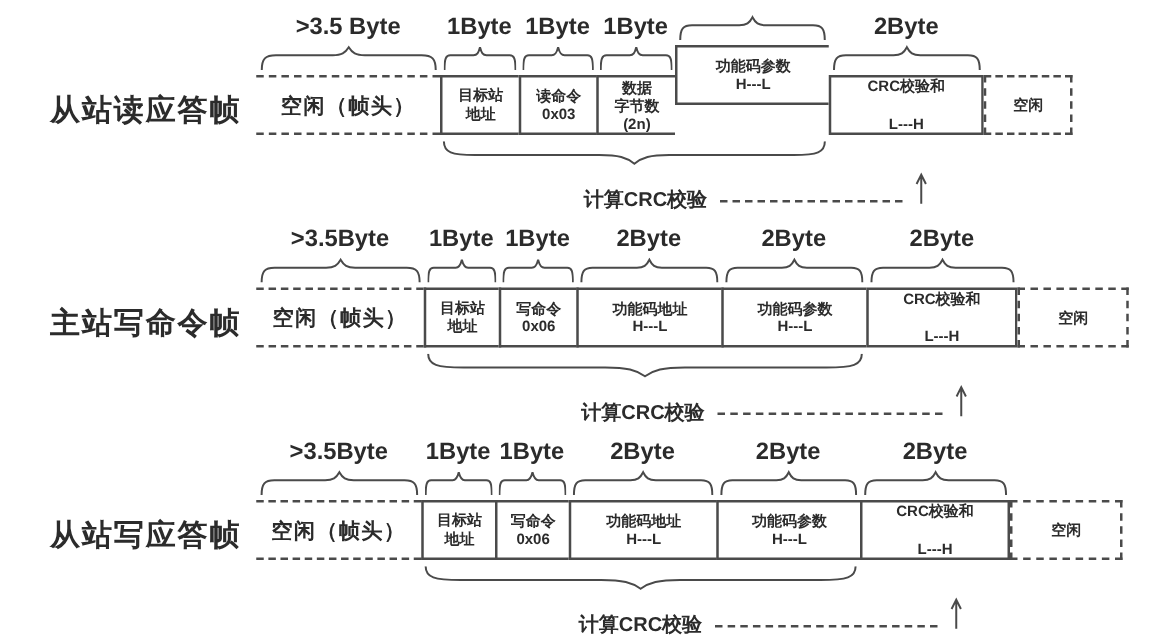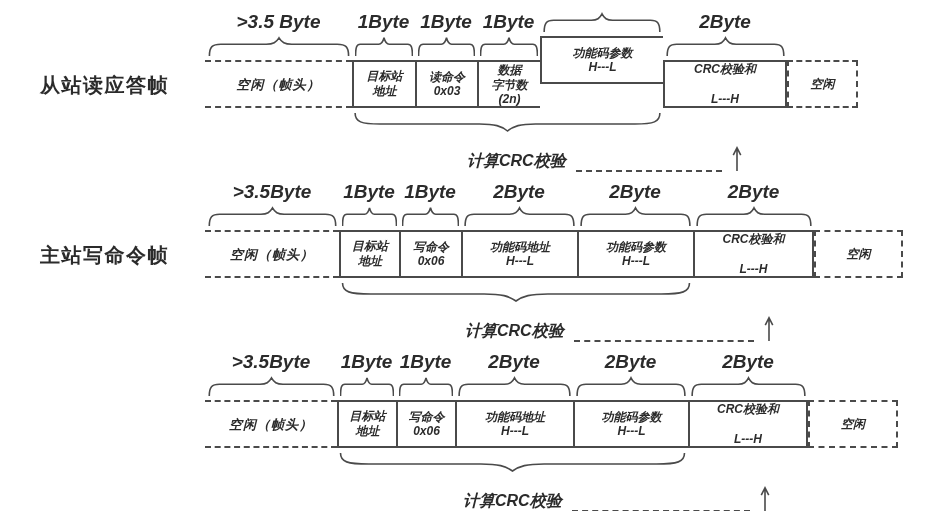--- a/index.html
+++ b/index.html
@@ -10,23 +10,23 @@
   *{box-sizing:border-box;}
   html,body{margin:0;padding:0;}
   body{
     width:939px;height:511px;background:var(--bg);
     font-family:"Liberation Sans","DejaVu Sans",sans-serif;
     color:var(--text);overflow:hidden;position:relative;
   }
   .frame{position:relative;height:170px;}
   .frame-title{
     position:absolute;left:40px;top:72px;
-    font-size:20px;font-weight:bold;letter-spacing:1.5px;white-space:nowrap;
-  }
-  .diagram{position:absolute;left:205px;top:12px;font-style:italic;}
+    font-size:24px;font-weight:bold;letter-spacing:1.5px;white-space:nowrap;
+  }
+  .diagram{position:absolute;left:205px;top:12px;}
   .cols{display:flex;align-items:flex-start;}
   .col{display:flex;flex-direction:column;}
   .size-label{
     height:24px;line-height:20px;text-align:center;
     font-size:19px;font-weight:bold;white-space:pre;
   }
   .brace{display:block;height:20px;width:calc(100% - 5px);margin:0 auto 4px auto;}
   .brace path,.underbrace path,.arrow path{
     fill:none;stroke:var(--line);stroke-width:1.6;vector-effect:non-scaling-stroke;
   }
@@ -38,25 +38,25 @@
     background:var(--bg);
   }
   .c0 .box{border-left:none;border-top-style:dashed;border-bottom-style:dashed;}
   .c5 .box{border-right:2px solid var(--line);gap:16px;}
   .c6 .box{border:2px dashed var(--line);}
   .c6 .size-label,.c6 .brace{visibility:hidden;}
   .box-label{
     font-size:12px;font-weight:bold;text-align:center;
     line-height:15px;white-space:pre-line;
   }
-  .c0 .box-label{font-size:13px;letter-spacing:1px;}
+  .c0 .box-label{font-size:17px;letter-spacing:1px;}
   .box-sub{font-size:12px;font-weight:bold;line-height:13px;text-align:center;}
   .box-sub:empty{display:none;}
   .underbrace{position:absolute;top:101px;height:20px;}
-  .crc-note{position:absolute;top:138px;display:flex;align-items:flex-end;}
+  .crc-note{position:absolute;top:138px;display:flex;align-items:flex-start;}
   .crc-label{font-size:16px;font-weight:bold;line-height:22px;white-space:nowrap;}
   .dashline{border-top:2px dashed var(--line);height:0;margin:10px 8px 0 10px;}
   .arrow{width:14px;height:28px;margin-top:-14px;flex:none;}
 
   
   .f1 .c0{width:147px}.f1 .c1{width:63px}.f1 .c2{width:62px}.f1 .c3{width:63px}
   .f1 .c4{width:123px}.f1 .c5{width:124px}.f1 .c6{width:71px}
   .f1 .underbrace{left:147px;width:311px}
   .f1 .crc-note{left:262px}
   .f1 .dashline{width:146px}
@@ -268,20 +268,21 @@
       <span class="crc-label">计算CRC校验</span>
       <span class="dashline"></span>
       <svg class="arrow" viewBox="0 0 14 30">
           <path d="M7,29 L7,5 M3,12 L7,4 L11,12"></path>
         </svg>
     </div>
   </div>
 </div>
 
 <div class="frame f3">
+  <div class="frame-title">从站写应答帧</div>
   <div class="diagram">
     <div class="cols">
 
       <div class="col c0">
         <div class="size-label">&gt;3.5Byte</div>
         <svg class="brace" viewBox="0 0 100 22" preserveAspectRatio="none">
             <path d="M1,22 C1,12 3,9 9,9 L41,9 C46,9 48,7 50,2 C52,7 54,9 59,9 L91,9 C97,9 99,12 99,22"></path>
           </svg>
         <div class="box">
           <div class="box-label">空闲（帧头）</div>

